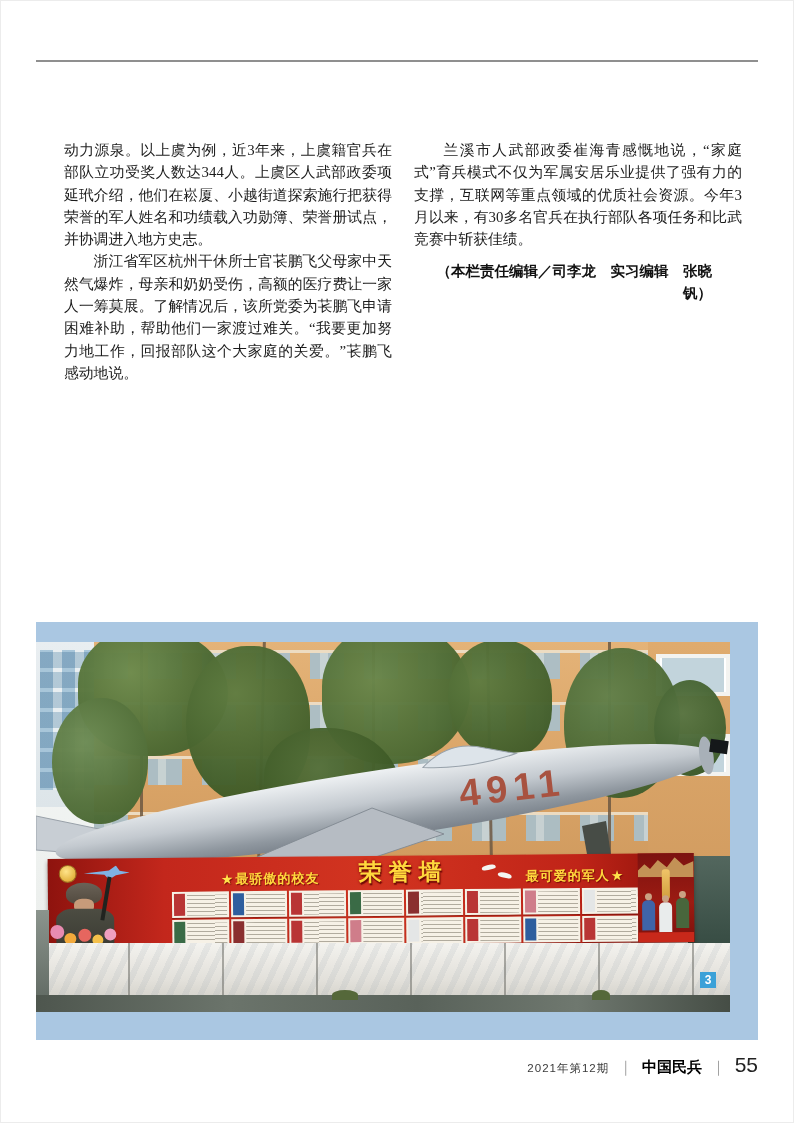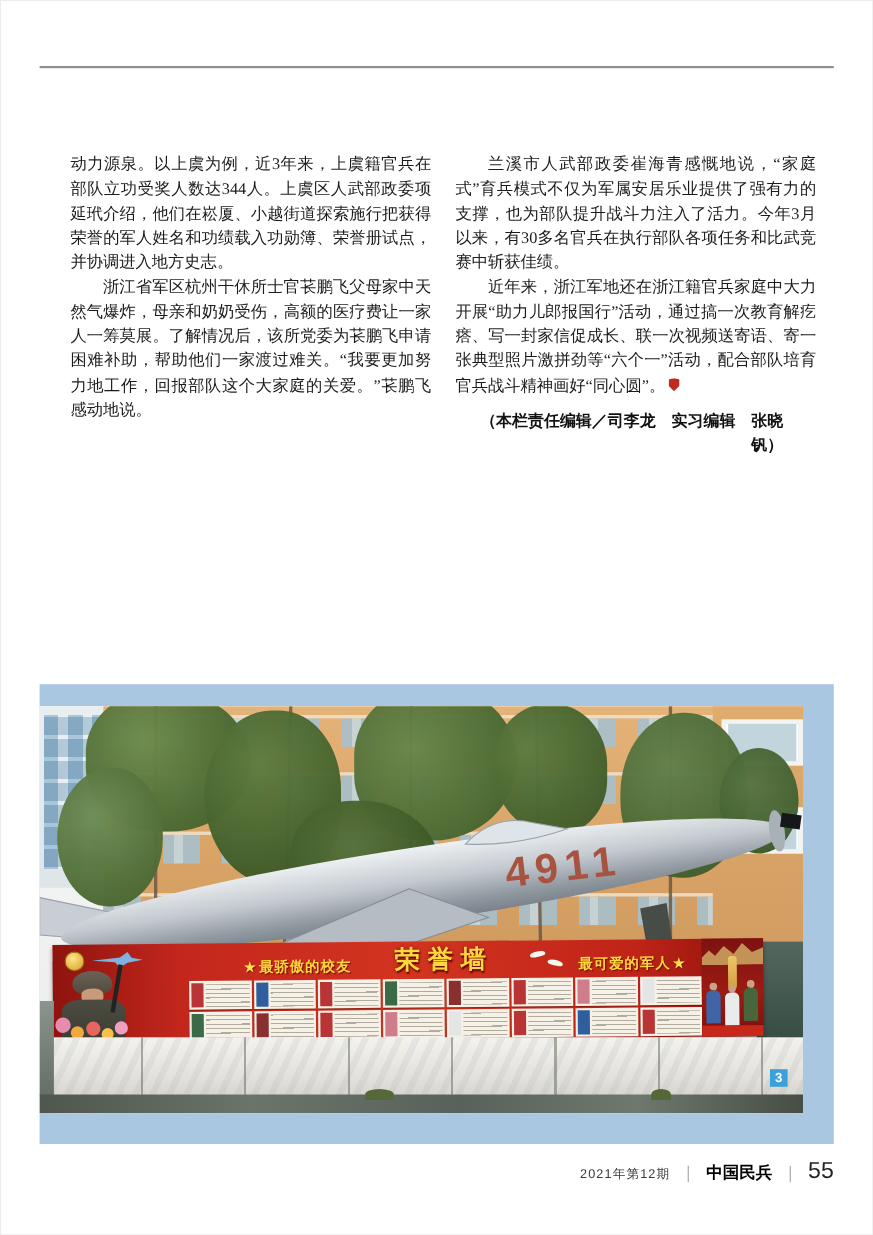--- a/index.html
+++ b/index.html
@@ -147,22 +147,21 @@
 <div class="page">
 
   <div class="top-rule"></div>
 
   <div class="col col-left">
     <p class="body no-indent">动力源泉。以上虞为例，近3年来，上虞籍官兵在部队立功受奖人数达344人。上虞区人武部政委项延玳介绍，他们在崧厦、小越街道探索施行把获得荣誉的军人姓名和功绩载入功勋簿、荣誉册试点，并协调进入地方史志。</p>
     <p class="body">浙江省军区杭州干休所士官苌鹏飞父母家中天然气爆炸，母亲和奶奶受伤，高额的医疗费让一家人一筹莫展。了解情况后，该所党委为苌鹏飞申请困难补助，帮助他们一家渡过难关。“我要更加努力地工作，回报部队这个大家庭的关爱。”苌鹏飞感动地说。</p>
   </div>
 
   <div class="col col-right">
-    <p class="body">兰溪市人武部政委崔海青感慨地说，“家庭式”育兵模式不仅为军属安居乐业提供了强有力的支撑，也为部队提升战斗力注入了活力。今年3月以来，有30多名官兵在执行部队各项任务和比武竞赛中斩获佳绩。</p>
-    <p class="body"><span>近年来，浙江军地还在浙江籍官兵家庭中大力开展“助力儿郎报国行”活动，通过搞一次教育解疙瘩、写一封家信促成长、联一次视频送寄语、寄一张典型照片激拼劲等“六个一”活动，配合部队培育官兵战斗精神画好“同心圆”。</span><span class="endmark"></span></p>
+    <p class="body">兰溪市人武部政委崔海青感慨地说，“家庭式”育兵模式不仅为军属安居乐业提供了强有力的支撑，互联网等重点领域的优质社会资源。今年3月以来，有30多名官兵在执行部队各项任务和比武竞赛中斩获佳绩。</p>
     <p class="editor-note">（本栏责任编辑／司李龙　实习编辑　张晓钒）</p>
   </div>
 
   <figure class="photo-frame">
     <div class="photo">
       <div class="sky"></div>
 
       <div class="bld-left">
         <div class="bl-windows"></div>
       </div>

